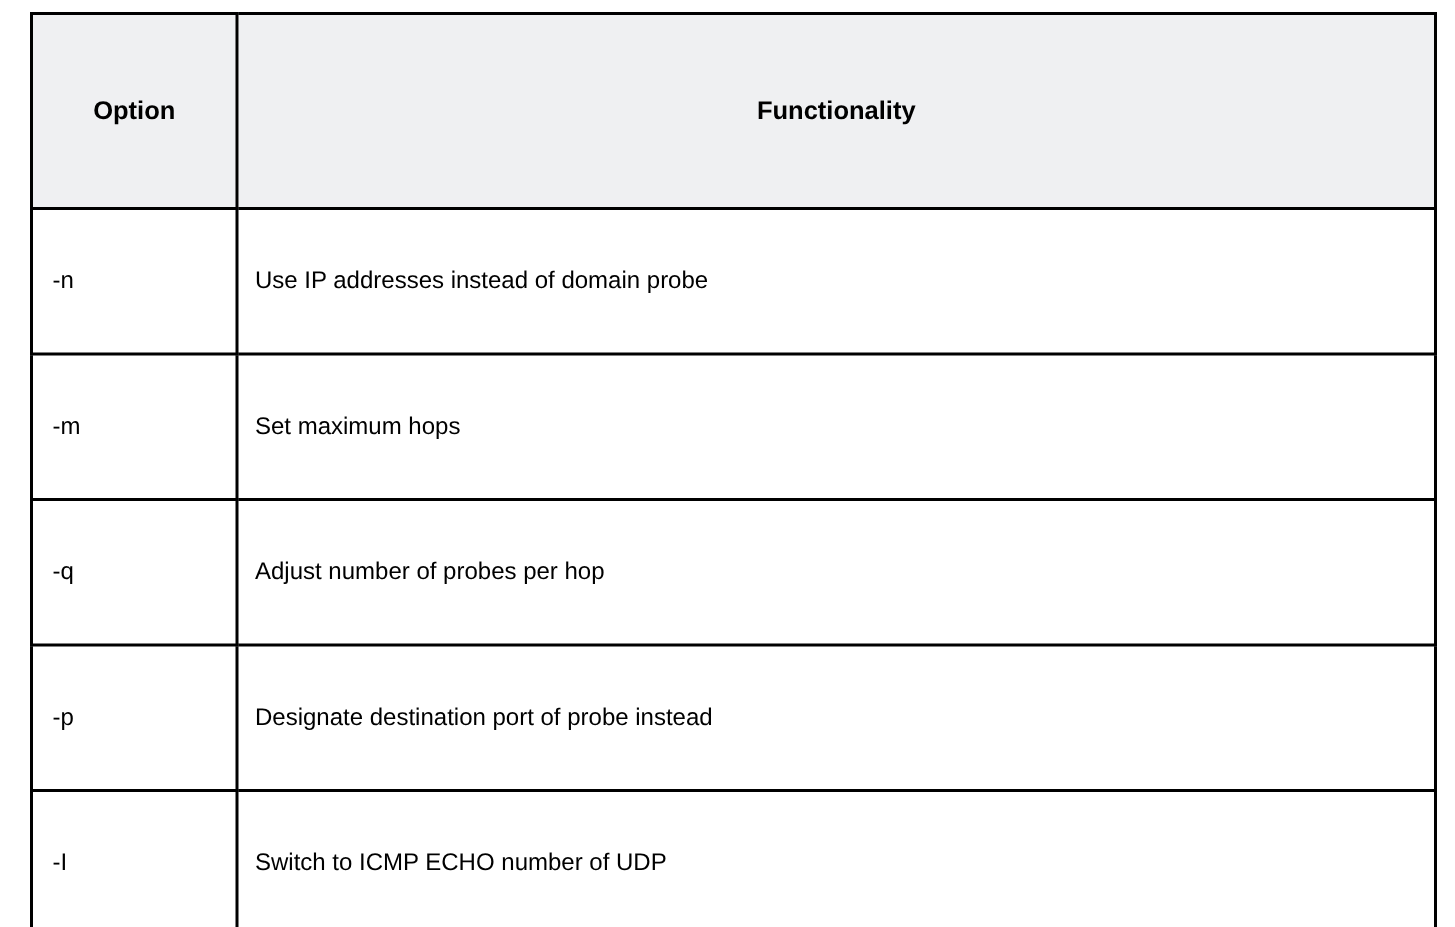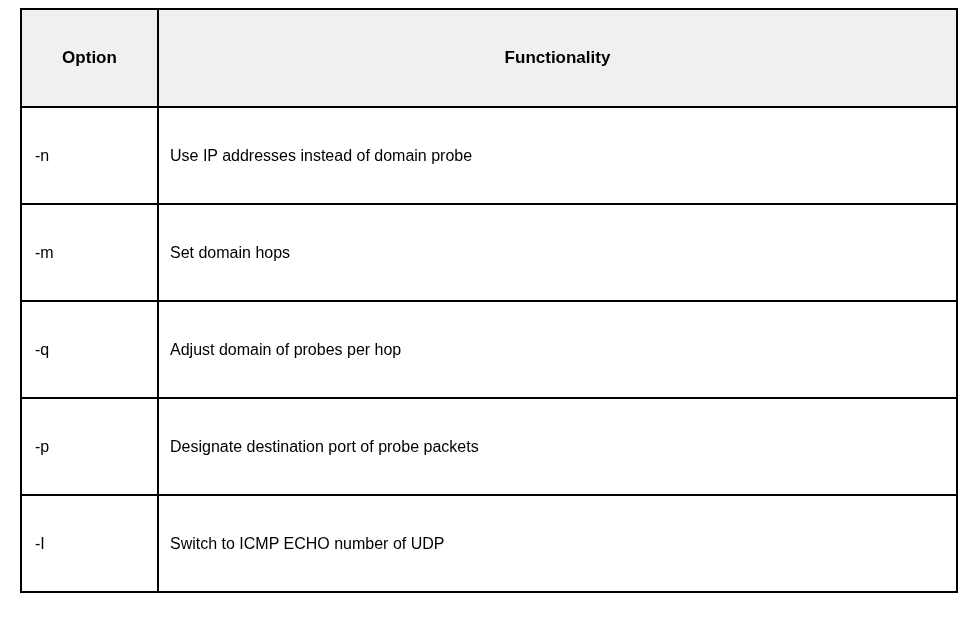--- a/index.html
+++ b/index.html
@@ -35,21 +35,21 @@
     vertical-align:middle;
     overflow:hidden;
   }
   col.col-option{width:137px;}
   table.options-table th{
     height:96px;
     background:var(--header-bg);
     font-size:17px;
     font-weight:bold;
     text-align:center;
-    padding:0;
+    padding:16px;
   }
   table.options-table td{
     height:95px;
     font-size:16px;
     font-weight:normal;
     text-align:left;
     padding:0 8px 0 13px;
     background:#ffffff;
   }
   table.options-table td.functionality-cell{
@@ -71,29 +71,29 @@
         <th class="functionality-header">Functionality</th>
       </tr>
     </thead>
     <tbody>
       <tr>
         <td class="option-cell">-n</td>
         <td class="functionality-cell">Use IP addresses instead of domain probe</td>
       </tr>
       <tr>
         <td class="option-cell">-m</td>
-        <td class="functionality-cell">Set domain hops</td>
+        <td class="functionality-cell">Set maximum hops</td>
       </tr>
       <tr>
         <td class="option-cell">-q</td>
-        <td class="functionality-cell">Adjust domain of probes per hop</td>
+        <td class="functionality-cell">Adjust number of probes per hop</td>
       </tr>
       <tr>
         <td class="option-cell">-p</td>
-        <td class="functionality-cell">Designate destination port of probe packets</td>
+        <td class="functionality-cell">Designate destination port of probe instead</td>
       </tr>
       <tr>
         <td class="option-cell">-I</td>
         <td class="functionality-cell">Switch to ICMP ECHO number of UDP</td>
       </tr>
     </tbody>
   </table>
 </div>
 
 </body></html>

